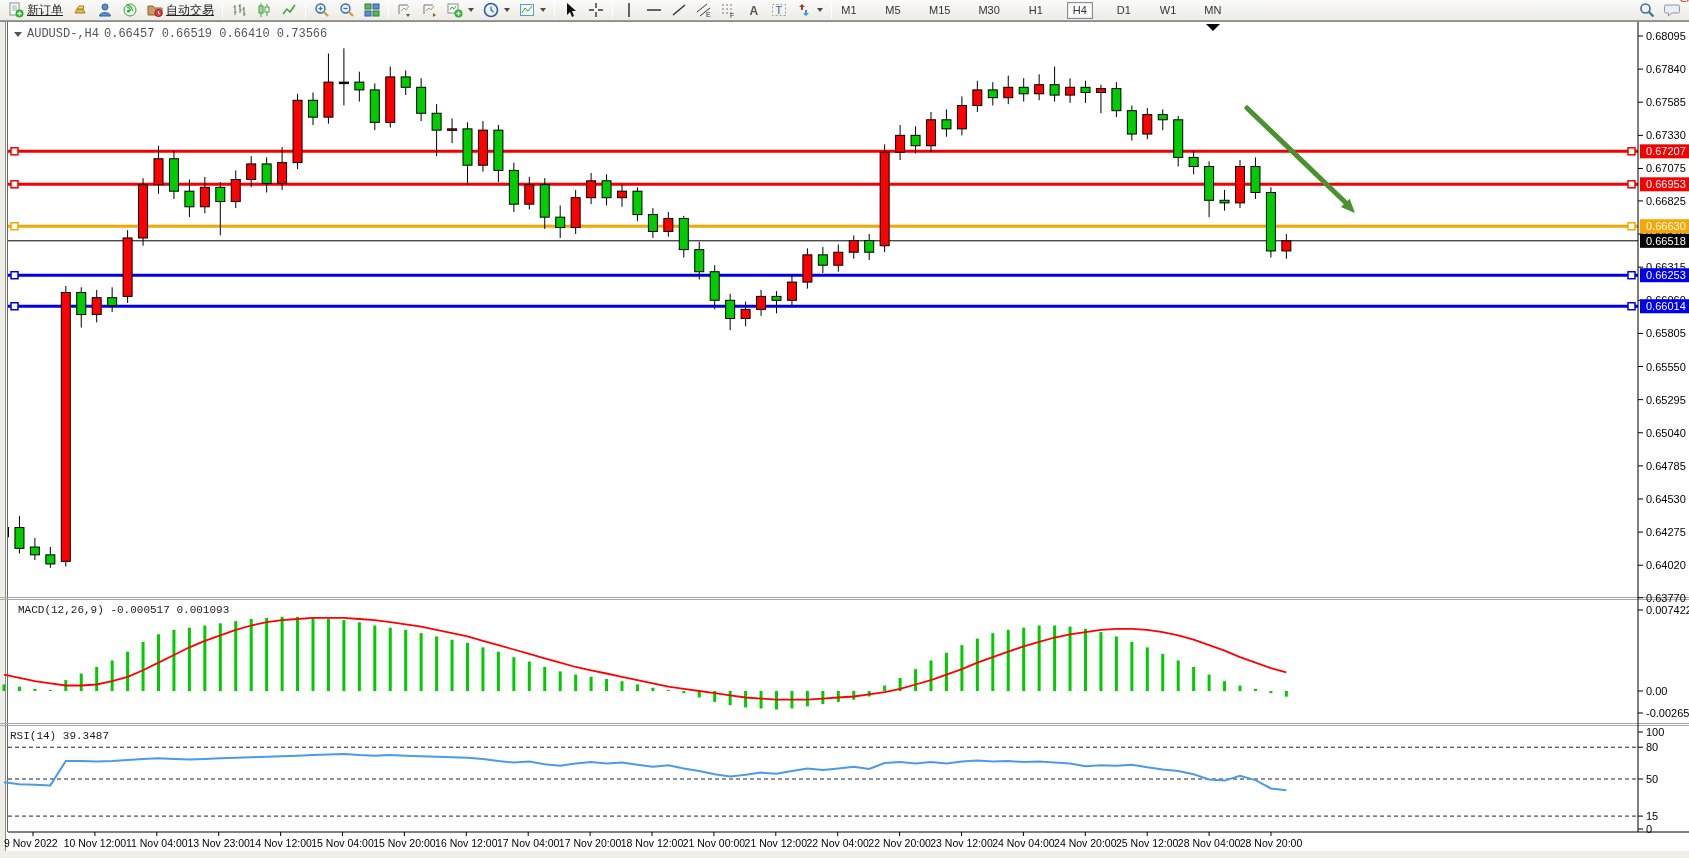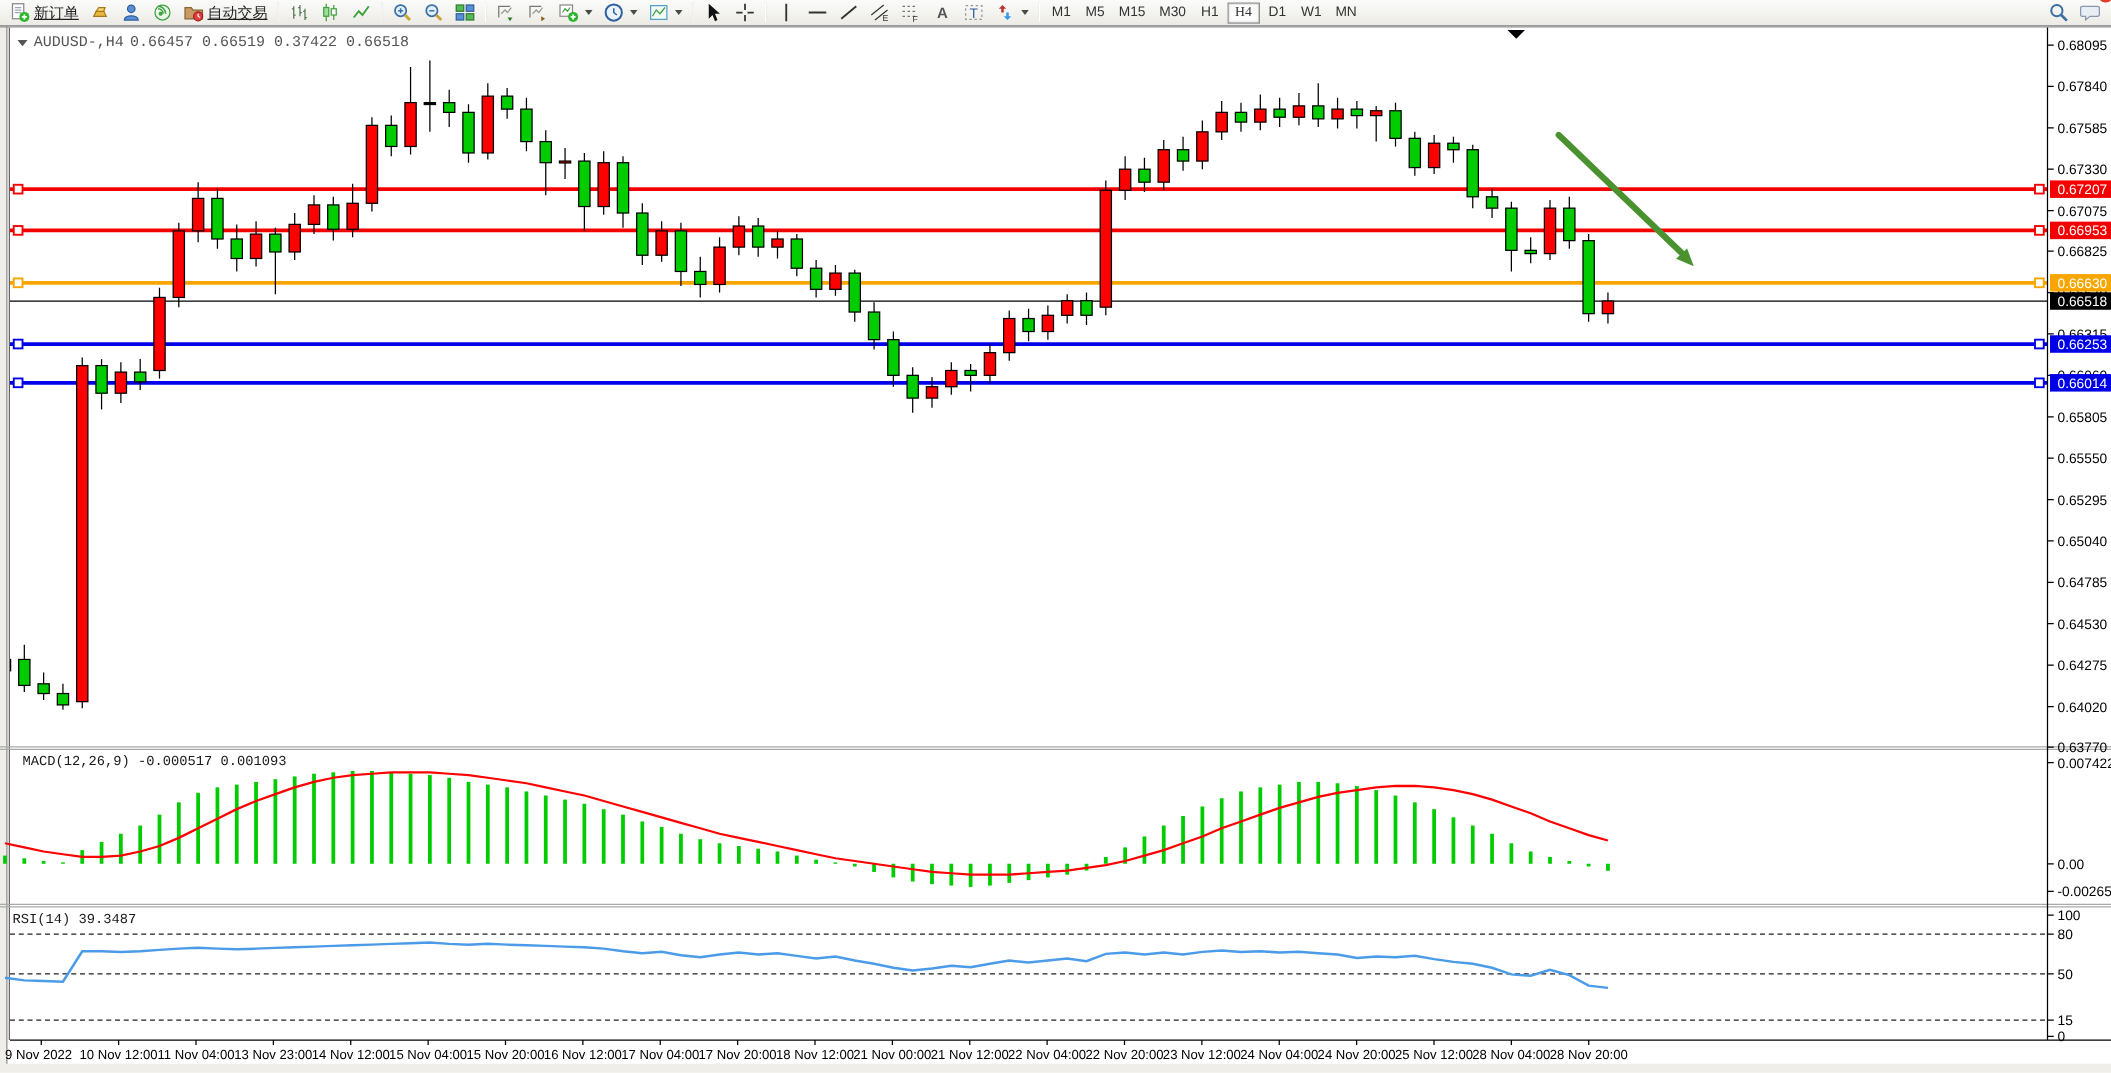--- a/index.html
+++ b/index.html
@@ -14,21 +14,21 @@
   .tbtn { height:30px; min-width:22px; border:1px solid transparent; background:transparent;
     display:flex; align-items:center; justify-content:center; gap:3px; padding:0 3px;
     font-size:12px; color:#222; cursor:default;text-decoration:underline; }
   .tbtn svg { display:block; }
   .sep { width:1px; height:16px; background:#c9c6bd; margin:0 3px; border-right:1px solid #fff; }
   .caret { width:0; height:0; border-left:3px solid transparent; border-right:3px solid transparent;
     border-top:4px solid #4a4a4a; margin-left:2px; }
   .glyphbtn { font-size:12px; color:#333; font-weight:bold; }
   .tf { height:17px; min-width:26px; border:1px solid transparent; background:transparent;
     font-size:11px; color:#333; padding:0 4px; }
-  .tf.active { border:1px solid #8f8f8f; background:#fdfdfd; box-shadow:inset 0 0 2px #bbb;font-family:Liberation Serif, serif; }
+  .tf.active { border:1px solid #8f8f8f; background:#fdfdfd; box-shadow:inset 0 0 2px #bbb; }
   .spacer { flex:1; }
   .chatwrap { position:relative; }
   .badge { position:absolute; top:-4px; right:-6px; background:#e53c2e; color:#fff;
     border-radius:8px; font-size:10px; line-height:11px; min-width:13px; height:12px;
     text-align:center; border:1px solid #fff; font-weight:bold; }
 
   
   #chart-svg { position:absolute; top:0; left:0; }
   .overlay { position:absolute; font-size:12px; color:#555; z-index:3; display:flex;
     align-items:center; gap:5px; white-space:pre;font-family:Liberation Mono, monospace; }
@@ -214,21 +214,21 @@
         </svg>
     </button>
     <button class="tbtn">
       <svg width="16" height="16" viewBox="0 0 16 16">
           <path d="M4 2 l3 3 h-2 v3 h-2 V5 H1 Z" fill="#b33" transform="translate(2,0)"></path>
           <path d="M9 14 l-3 -3 h2 V8 h2 v3 h2 Z" fill="#39e" transform="translate(1,0)"></path>
         </svg>
       <span class="caret"></span>
     </button>
     <div class="sep"></div>
-    <div id="tf-group" style="display:flex; gap:1px;">
+    <div id="tf-group" style="display:flex; gap:18px;">
         <button class="tf">M1</button>
         <button class="tf">M5</button>
         <button class="tf">M15</button>
         <button class="tf">M30</button>
         <button class="tf">H1</button>
         <button class="tf active">H4</button>
         <button class="tf">D1</button>
         <button class="tf">W1</button>
         <button class="tf">MN</button>
       </div>
@@ -685,18 +685,18 @@
         <line x1="1209.1" y1="832" x2="1209.1" y2="836" stroke="#000"></line>
         <text y="847" fill="#000" x="1209.1" text-anchor="middle">28 Nov 04:00</text>
         <line x1="1271" y1="832" x2="1271" y2="836" stroke="#000"></line>
         <text y="847" fill="#000" x="1271" text-anchor="middle">28 Nov 20:00</text>
       </g>
     </svg>
 
   <div class="overlay" style="left:14px; top:27px;">
     <span class="title-tri"></span>
     <span>AUDUSD-,H4</span>
-    <span>0.66457 0.66519 0.37422 0.66518</span>
+    <span>0.66457 0.66519 0.66410 0.73566</span>
   </div>
   <div class="overlay ind-label" style="left:18px; top:604px;">MACD(12,26,9) -0.000517 0.001093</div>
   <div class="overlay ind-label" style="left:10px; top:730px;">RSI(14) 39.3487</div>
 
 </div>
 
 </body></html>

